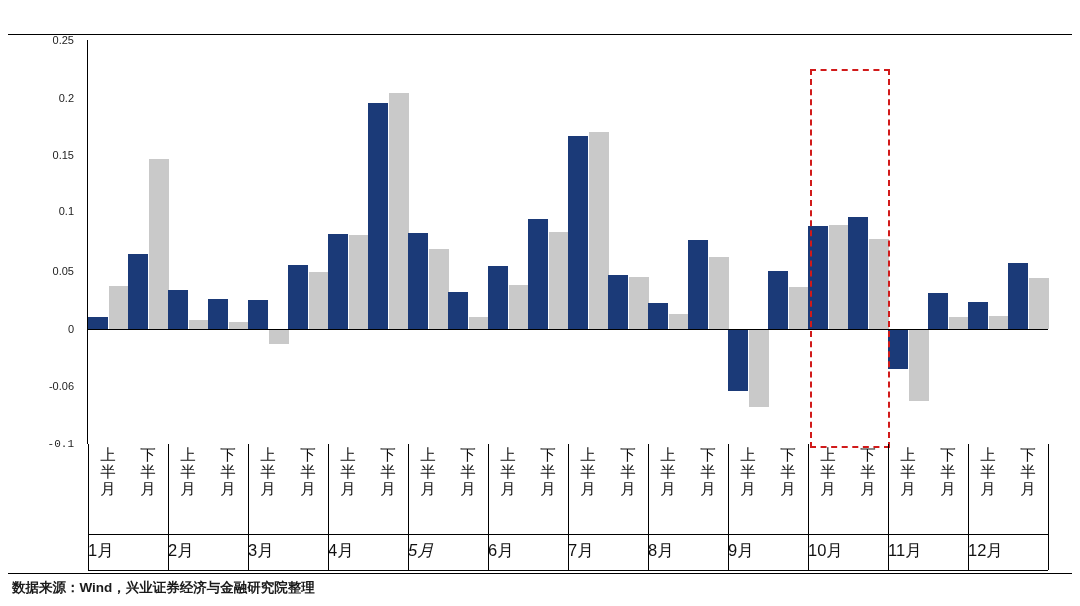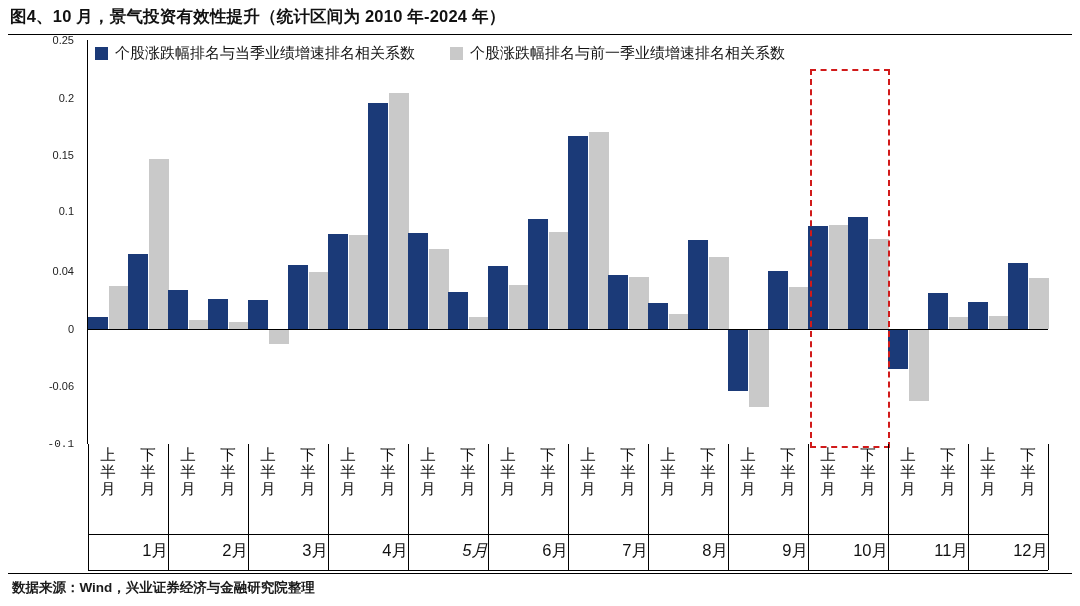--- a/index.html
+++ b/index.html
@@ -80,60 +80,49 @@
   .halflbl span{display:block;}
 
   .tickline{
     position:absolute;width:1px;background:#000;
   }
 
   .monthrow{
     position:absolute;left:88px;top:534px;width:960px;height:36px;
   }
   .monthlbl{
-    position:absolute;top:6px;width:80px;text-align:right;
+    position:absolute;top:6px;width:80px;text-align:left;
     font-size:16.5px;color:#111;
   }
   .hline{
     position:absolute;left:88px;top:534px;width:960px;height:1px;background:#000;
   }
   .hline2{
     position:absolute;left:88px;top:570px;width:960px;height:1px;background:#000;
   }
 </style>
 </head>
 <body>
 
 <div class="page">
 
-  <div class="title">图4、10 月，景气投资有效性提升（统计区间为 2010 年-2024 年）</div>
   <div class="rule-top"></div>
 
   <div class="ylabels" id="ylabels">
       <div class="ylabel" style="top: 0px;">0.25</div>
       <div class="ylabel" style="top: 57.7143px;">0.2</div>
       <div class="ylabel" style="top: 115.429px;">0.15</div>
       <div class="ylabel" style="top: 171px;">0.1</div>
-      <div class="ylabel" style="top: 230.857px;">0.04</div>
+      <div class="ylabel" style="top: 230.857px;">0.05</div>
       <div class="ylabel" style="top: 288.571px;">0</div>
       <div class="ylabel" style="top: 346.286px;">-0.06</div>
       <div class="ylabel" style="top: 404px; font-family: Liberation Mono, monospace;">-0.1</div>
     </div>
   <div class="axis-y"></div>
 
-  <div class="legend">
-    <div class="item">
-      <span class="swatch dark"></span>
-      <span>个股涨跌幅排名与当季业绩增速排名相关系数</span>
-    </div>
-    <div class="item">
-      <span class="swatch grey"></span>
-      <span>个股涨跌幅排名与前一季业绩增速排名相关系数</span>
-    </div>
-  </div>
 
   <div class="plot">
     <div class="bars" id="bars">
         <div class="bar dark" title="1月上半月: 0.01" style="left: -0.5px; top: 277.029px; height: 11.5429px;"></div>
         <div class="bar grey" title="1月上半月: 0.037" style="left: 20.5px; top: 245.863px; height: 42.7086px;"></div>
         <div class="bar dark" title="1月下半月: 0.065" style="left: 39.5px; top: 213.543px; height: 75.0286px;"></div>
         <div class="bar grey" title="1月下半月: 0.147" style="left: 60.5px; top: 118.891px; height: 169.68px;"></div>
         <div class="bar dark" title="2月上半月: 0.033" style="left: 79.5px; top: 250.48px; height: 38.0914px;"></div>
         <div class="bar grey" title="2月上半月: 0.007" style="left: 100.5px; top: 280.491px; height: 8.08px;"></div>
         <div class="bar dark" title="2月下半月: 0.026" style="left: 119.5px; top: 258.56px; height: 30.0114px;"></div>

